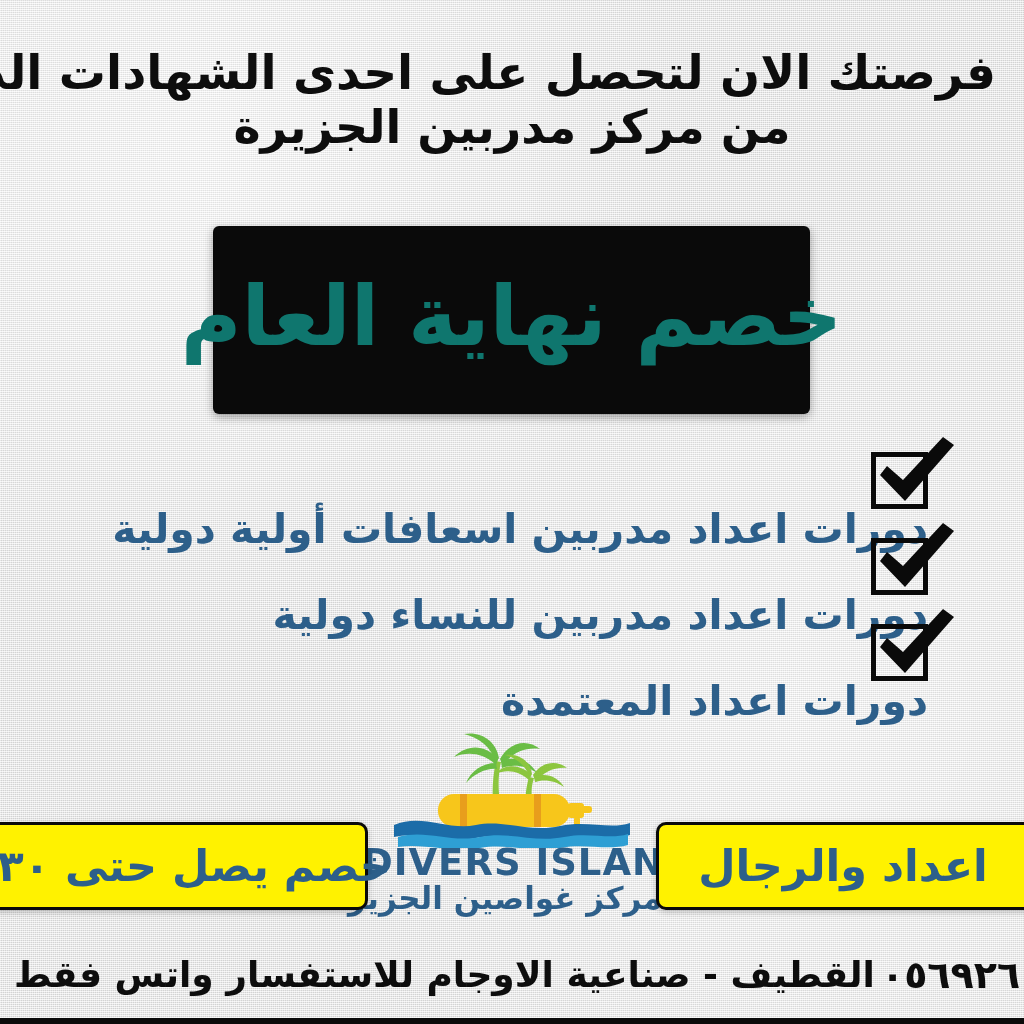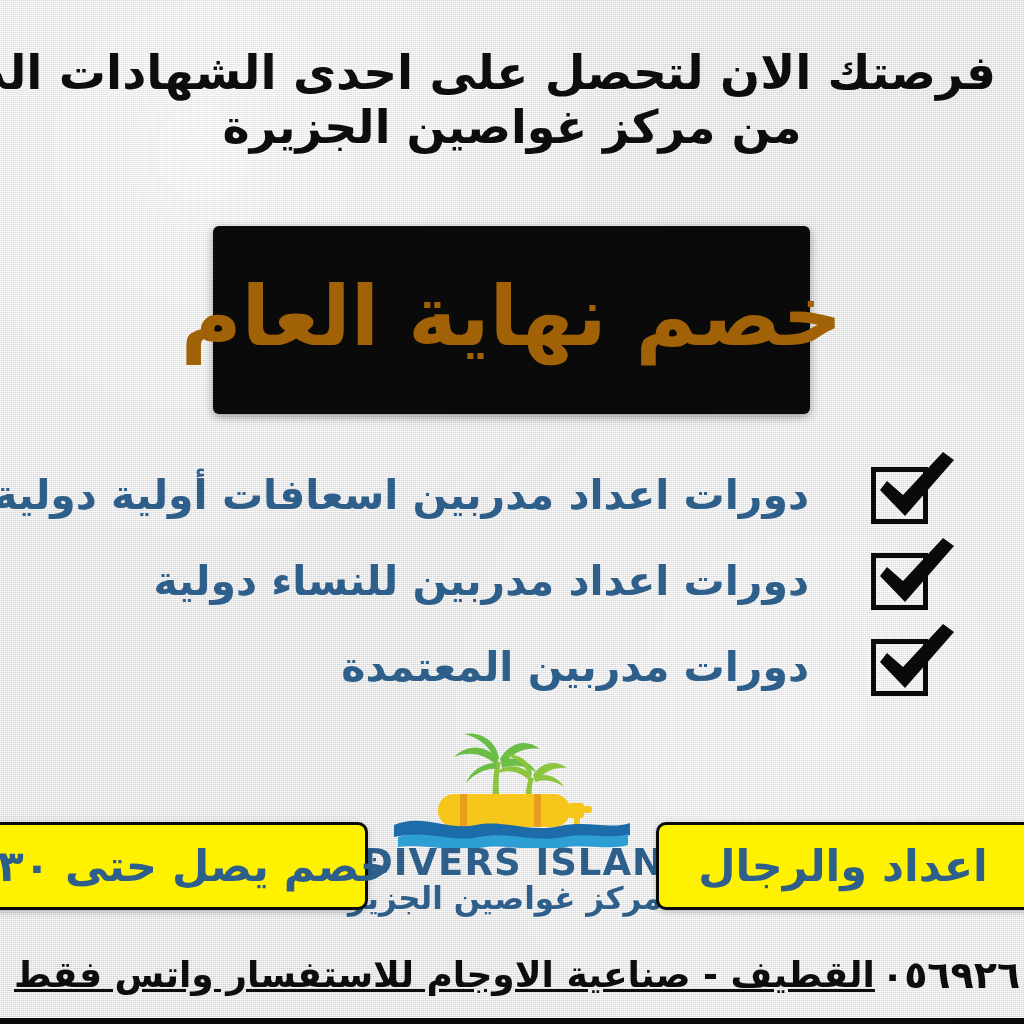--- a/index.html
+++ b/index.html
@@ -41,43 +41,42 @@
   .banner{
     position:absolute;
     left:213px;top:226px;
     width:597px;height:188px;
     background:#0a0a0a;
     border-radius:6px;
     box-shadow:0 3px 10px rgba(0,0,0,.35);
     display:flex;align-items:center;justify-content:center;
   }
   .banner-text{
-    color:#a16207;
+    color:#0f766e;
     font-weight:bold;
     font-size:83px;
     line-height:1;
     letter-spacing:-1px;
     white-space:nowrap;
     transform:translateY(-4px);
   }
 
   
   .checklist{
     position:absolute;
     left:0;right:0;top:452px;
     padding:0 96px 0 120px;
     box-sizing:border-box;
   }
   .check-row{
     display:flex;
-    flex-direction:row;
-    align-items:center;
+    flex-direction:column;
+    align-items:flex-start;
     justify-content:flex-start;
     height:86px;
-    gap:40px;
   }
   .checkbox{
     position:relative;
     flex:0 0 auto;
     width:57px;height:57px;
     border:5px solid #0a0a0a;
     box-sizing:border-box;
     background:transparent;
     margin-left:22px;
   }
@@ -167,21 +166,20 @@
     box-sizing:border-box;
   }
   .contact-text{
     color:#0d0d0d;
     font-weight:bold;
     font-size:36px;
     line-height:1;
     white-space:nowrap;
     letter-spacing:-1px;
     margin-right:6px;
-    text-decoration:underline;
   }
   .contact-phone{
     color:#0d0d0d;
     font-weight:bold;
     font-size:38px;
     line-height:1;
     white-space:nowrap;
     margin-right:12px;
     direction:rtl;
   }
@@ -192,21 +190,21 @@
     background:#0a0a0a;
   }
 </style>
 </head>
 <body>
 
 <div id="poster">
 
   <div class="headline">
     <span class="ln ln1">فرصتك الان لتحصل على احدى الشهادات الدولية المعتمدة</span>
-    <span class="ln ln2">من مركز غواصين الجزيرة</span>
+    <span class="ln ln2">من مركز مدربين الجزيرة</span>
   </div>
 
   <div class="banner">
     <span class="banner-text">خصم نهاية العام</span>
   </div>
 
   <div class="checklist">
 
     <div class="check-row">
       <span class="checkbox">
@@ -225,21 +223,21 @@
       </span>
       <span class="check-label">دورات اعداد مدربين للنساء  دولية</span>
     </div>
 
     <div class="check-row">
       <span class="checkbox">
         <svg viewBox="0 0 88 78" xmlns="http://www.w3.org/2000/svg" aria-hidden="true">
           <path d="M10 40 L17 31 L33 45 L73 2 L84 10 L35 66 Z" fill="#0a0a0a"></path>
         </svg>
       </span>
-      <span class="check-label">دورات مدربين المعتمدة</span>
+      <span class="check-label">دورات اعداد المعتمدة</span>
     </div>
 
   </div>
 
   <div class="logo">
     <svg class="logo-mark" viewBox="0 0 240 115" xmlns="http://www.w3.org/2000/svg" aria-hidden="true">
 
       <path d="M104 28 C101 42 100 56 101 70 L108 70 C106 55 106 42 109 29 Z" fill="#8cc63f"></path>
       <path d="M137 44 C134 55 133 63 134 72 L141 72 C139 62 139 54 142 45 Z" fill="#8cc63f"></path>
 

